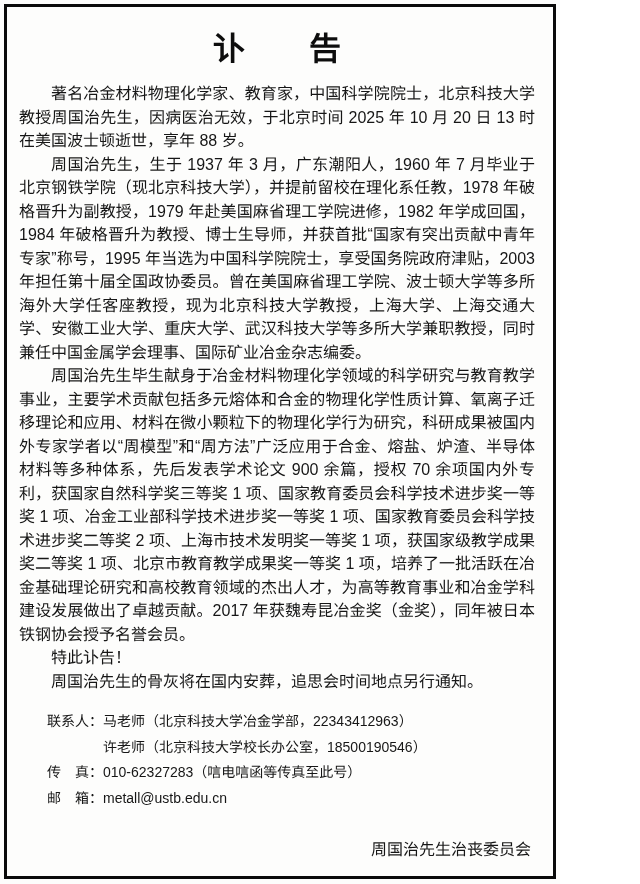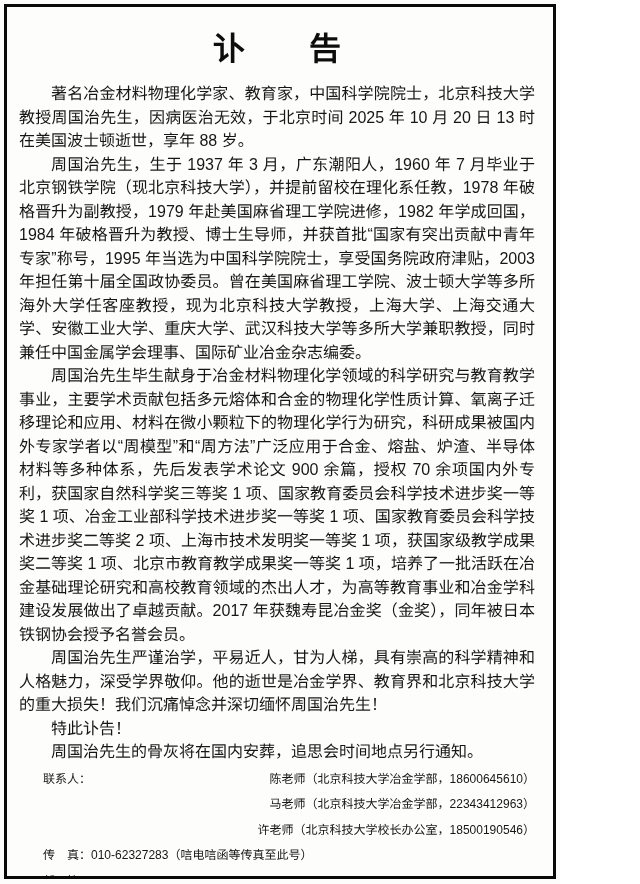--- a/index.html
+++ b/index.html
@@ -35,25 +35,24 @@
     color: #0d0d0d;
   }
   .para {
     font-size: 16px;
     line-height: 23.5px;
     text-align: justify;
     text-indent: 2em;
     margin: 0;
   }
   .contacts {
-    margin-top: 3px;
+    margin-top: 16px;
     padding-left: 2em;
-    font-size: 12px;
+    font-size: 14px;
     line-height: 25.5px;
-    text-align: right;
   }
   .contact-row { display: flex; align-items: flex-start; }
   .contact-label { white-space: pre; flex: 0 0 auto; }
   .contact-values { flex: 1 1 auto; }
   .signature {
     margin-top: 25px;
     text-align: right;
     font-size: 16px;
     line-height: 27px;
     padding-right: 4px;
@@ -63,29 +62,27 @@
 <body>
 
 <div class="page">
   <div class="frame">
 
     <h1 class="title">讣　　告</h1>
 
     <p class="para">著名冶金材料物理化学家、教育家，中国科学院院士，北京科技大学教授周国治先生，因病医治无效，于北京时间 2025 年 10 月 20 日 13 时在美国波士顿逝世，享年 88 岁。</p>
     <p class="para">周国治先生，生于 1937 年 3 月，广东潮阳人，1960 年 7 月毕业于北京钢铁学院（现北京科技大学），并提前留校在理化系任教，1978 年破格晋升为副教授，1979 年赴美国麻省理工学院进修，1982 年学成回国，1984 年破格晋升为教授、博士生导师，并获首批“国家有突出贡献中青年专家”称号，1995 年当选为中国科学院院士，享受国务院政府津贴，2003 年担任第十届全国政协委员。曾在美国麻省理工学院、波士顿大学等多所海外大学任客座教授，现为北京科技大学教授，上海大学、上海交通大学、安徽工业大学、重庆大学、武汉科技大学等多所大学兼职教授，同时兼任中国金属学会理事、国际矿业冶金杂志编委。</p>
     <p class="para">周国治先生毕生献身于冶金材料物理化学领域的科学研究与教育教学事业，主要学术贡献包括多元熔体和合金的物理化学性质计算、氧离子迁移理论和应用、材料在微小颗粒下的物理化学行为研究，科研成果被国内外专家学者以“周模型”和“周方法”广泛应用于合金、熔盐、炉渣、半导体材料等多种体系，先后发表学术论文 900 余篇，授权 70 余项国内外专利，获国家自然科学奖三等奖 1 项、国家教育委员会科学技术进步奖一等奖 1 项、冶金工业部科学技术进步奖一等奖 1 项、国家教育委员会科学技术进步奖二等奖 2 项、上海市技术发明奖一等奖 1 项，获国家级教学成果奖二等奖 1 项、北京市教育教学成果奖一等奖 1 项，培养了一批活跃在冶金基础理论研究和高校教育领域的杰出人才，为高等教育事业和冶金学科建设发展做出了卓越贡献。2017 年获魏寿昆冶金奖（金奖），同年被日本铁钢协会授予名誉会员。</p>
-    <p class="para">周国治先生严谨治学，平易近人，甘为人梯，具有崇高的科学精神和人格魅力，深受学界敬仰。他的逝世是冶金学界、教育界和北京科技大学的重大损失！我们沉痛悼念并深切缅怀周国治先生！</p>
     <p class="para">特此讣告！</p>
     <p class="para">周国治先生的骨灰将在国内安葬，追思会时间地点另行通知。</p>
 
     <div class="contacts">
       <div class="contact-row">
         <span class="contact-label">联系人：</span>
         <div class="contact-values">
-          <div>陈老师（北京科技大学冶金学部，18600645610）</div>
           <div>马老师（北京科技大学冶金学部，22343412963）</div>
           <div>许老师（北京科技大学校长办公室，18500190546）</div>
         </div>
       </div>
       <div class="contact-row">
         <span class="contact-label">传　真：</span>
         <span>010-62327283（唁电唁函等传真至此号）</span>
       </div>
       <div class="contact-row">
         <span class="contact-label">邮　箱：</span>

